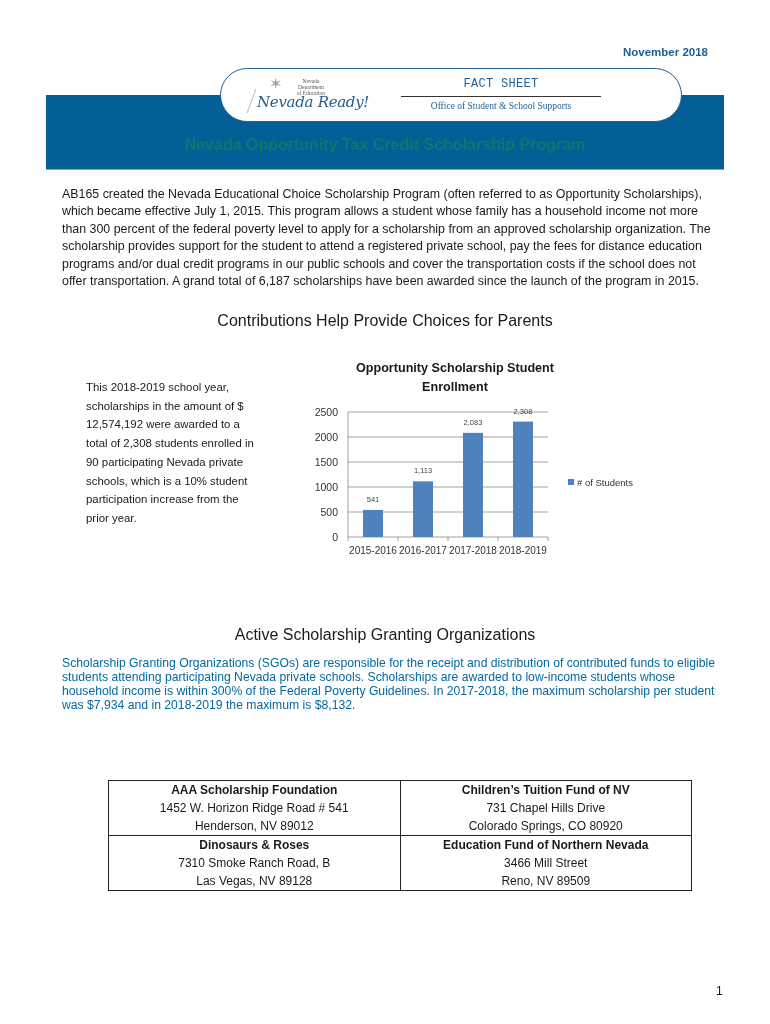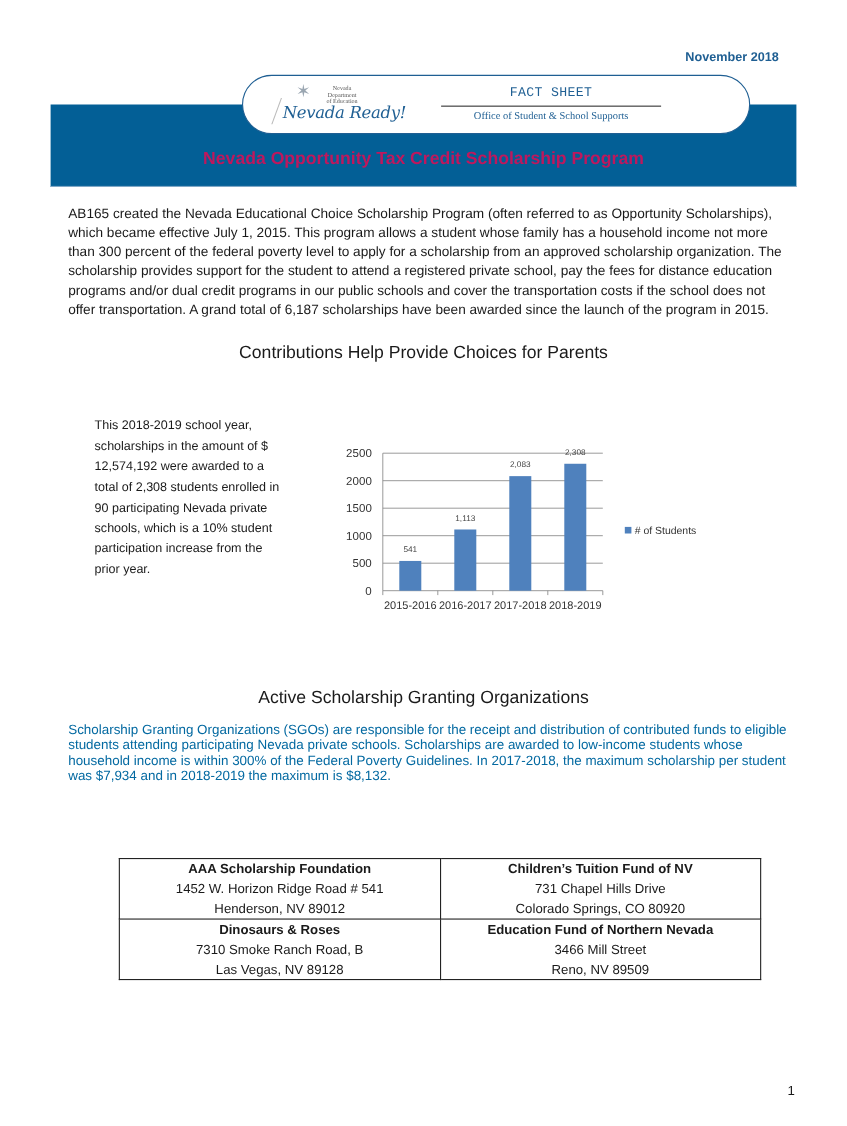--- a/index.html
+++ b/index.html
@@ -41,21 +41,21 @@
     }
     .fact-rule {
       position: absolute; left: 180px; top: 27px; width: 200px; height: 1px; background: #333;
     }
     .fact-sub {
       position: absolute; left: 180px; top: 32px; width: 200px; text-align: center;
       font-family: "Liberation Serif", serif; font-size: 9.5px; color: #1f5f93;
     }
     .band-title {
       position: absolute; left: 46px; top: 136px; width: 678px; text-align: center;
-      font-size: 16px; font-weight: bold; color: #be185d;
+      font-size: 16px; font-weight: bold; color: #0f766e;
     }
 
     .intro {
       position: absolute; left: 62px; top: 186px; width: 660px;
       font-size: 12.4px; line-height: 17.4px; color: #1a1a1a;
     }
 
     .h2 {
       position: absolute; left: 0; width: 770px; text-align: center;
       font-size: 16px; color: #1a1a1a;
@@ -116,20 +116,21 @@
 
 <div class="band-title">Nevada Opportunity Tax Credit Scholarship Program</div>
 
 <p class="intro">AB165 created the Nevada Educational Choice Scholarship Program (often referred to as Opportunity Scholarships), which became effective July 1, 2015.  This program allows a student whose family has a household income not more than 300 percent of the federal poverty level to apply for a scholarship from an approved scholarship organization.  The scholarship provides support for the student to attend a registered private school, pay the fees for distance education programs and/or dual credit programs in our public schools and cover the transportation costs if the school does not offer transportation.  A grand total of 6,187 scholarships have been awarded since the launch of the program in 2015.</p>
 
 <div class="h2 contrib">Contributions Help Provide Choices for Parents</div>
 
 <p class="side-text">This 2018-2019 school year, scholarships in the amount of $ 12,574,192  were awarded to a total of 2,308 students enrolled in 90 participating Nevada private schools, which is a 10% student participation increase from the prior year.</p>
 
 <div class="chart-wrap">
+  <div class="chart-title">Opportunity Scholarship Student Enrollment</div>
   <svg id="chart-svg" width="360" height="210">
       <line x1="48" x2="248" y1="182" y2="182" stroke="#8c8c8c" stroke-width="0.8"></line>
       <text x="38" y="185.5" text-anchor="end" font-size="10.5" fill="#333" font-family="Liberation Sans, sans-serif">0</text>
       <line x1="48" x2="248" y1="157" y2="157" stroke="#8c8c8c" stroke-width="0.8"></line>
       <text x="38" y="160.5" text-anchor="end" font-size="10.5" fill="#333" font-family="Liberation Sans, sans-serif">500</text>
       <line x1="48" x2="248" y1="132" y2="132" stroke="#8c8c8c" stroke-width="0.8"></line>
       <text x="38" y="135.5" text-anchor="end" font-size="10.5" fill="#333" font-family="Liberation Sans, sans-serif">1000</text>
       <line x1="48" x2="248" y1="107" y2="107" stroke="#8c8c8c" stroke-width="0.8"></line>
       <text x="38" y="110.5" text-anchor="end" font-size="10.5" fill="#333" font-family="Liberation Sans, sans-serif">1500</text>
       <line x1="48" x2="248" y1="82" y2="82" stroke="#8c8c8c" stroke-width="0.8"></line>

